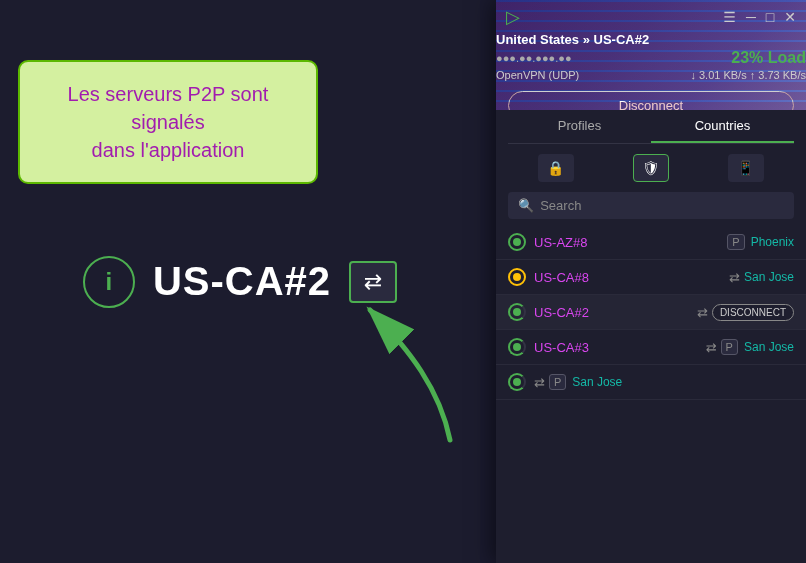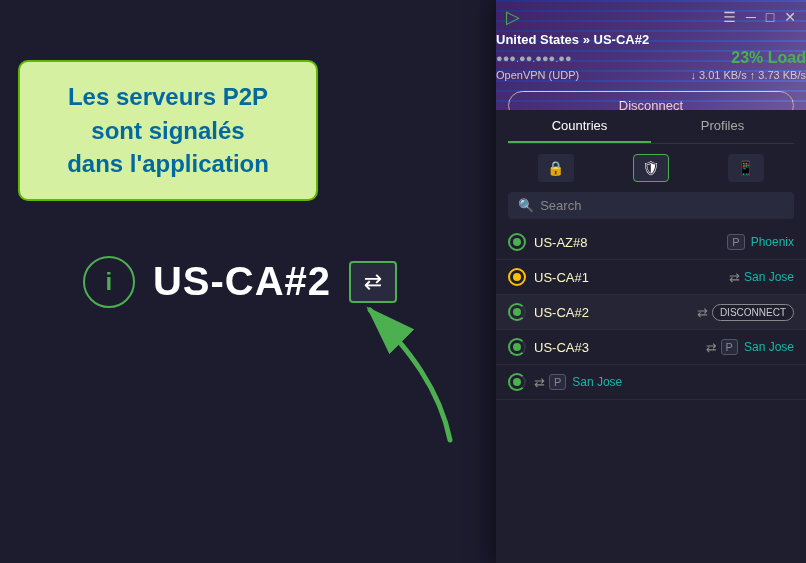--- a/index.html
+++ b/index.html
@@ -72,23 +72,23 @@
       width: 300px;
       background: #d4f0a0;
       border: 2px solid #5cb800;
       border-radius: 10px;
       padding: 18px 22px;
       text-align: center;
       z-index: 10;
     }
 
     .annotation-box p {
-      font-size: 24px;
-      font-weight: 700;
-      color: #0369a1;
+      font-size: 20px;
+      font-weight: 400;
+      color: #a21caf;
       line-height: 1.4;
     }
 
     
     .vpn-panel {
       position: absolute;
       right: 0;
       top: 0;
       width: 310px;
       height: 563px;
@@ -324,21 +324,21 @@
     }
 
     .server-status-dot {
       width: 8px;
       height: 8px;
       border-radius: 50%;
     }
 
     .server-name-text {
       font-size: 13px;
-      color: #fef9c3;
+      color: #d946ef;
       flex: 1;
     }
 
     .server-p2p {
       font-size: 11px;
       color: #888888;
       background: #2a2a3e;
       border: 1px solid #555566;
       border-radius: 3px;
       padding: 1px 4px;
@@ -431,22 +431,22 @@
           <span>↓ 3.01 KB/s</span>
           <span> </span>
           <span>↑ 3.73 KB/s</span>
         </span>
       </div>
     </div>
     <button class="disconnect-btn">Disconnect</button>
   </div>
 
   <div class="vpn-tabs">
+    <div class="vpn-tab">Profiles</div>
     <div class="vpn-tab active">Countries</div>
-    <div class="vpn-tab">Profiles</div>
   </div>
 
   <div class="filter-bar">
     <div class="filter-icon">🔒</div>
     <div class="filter-icon active-filter">🛡</div>
     <div class="filter-icon">📱</div>
   </div>
 
   <div class="search-bar">
     <span class="search-icon-char">🔍</span>
@@ -461,21 +461,21 @@
       </div>
       <span class="server-name-text">US-AZ#8</span>
       <span class="server-p2p">P</span>
       <span class="server-location">Phoenix</span>
     </div>
 
     <div class="server-item">
       <div class="server-status yellow">
         <div class="server-status-dot" style="background:#ffc107;"></div>
       </div>
-      <span class="server-name-text">US-CA#1</span>
+      <span class="server-name-text">US-CA#8</span>
       <span class="p2p-arrows">⇄</span>
       <span class="server-location">San Jose</span>
     </div>
 
     <div class="server-item" style="background:#252535;">
       <div class="server-status half-green">
         <div class="server-status-dot" style="background:#4caf50;"></div>
       </div>
       <span class="server-name-text">US-CA#2</span>
       <span class="p2p-arrows">⇄</span>

